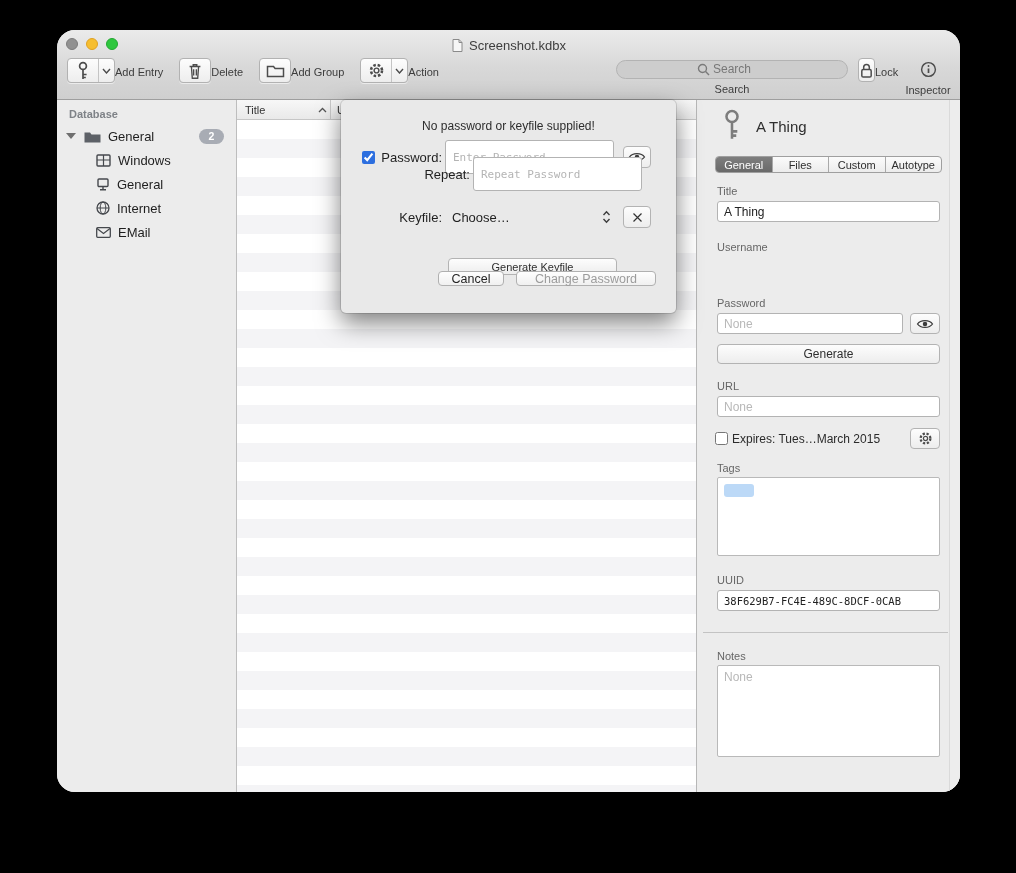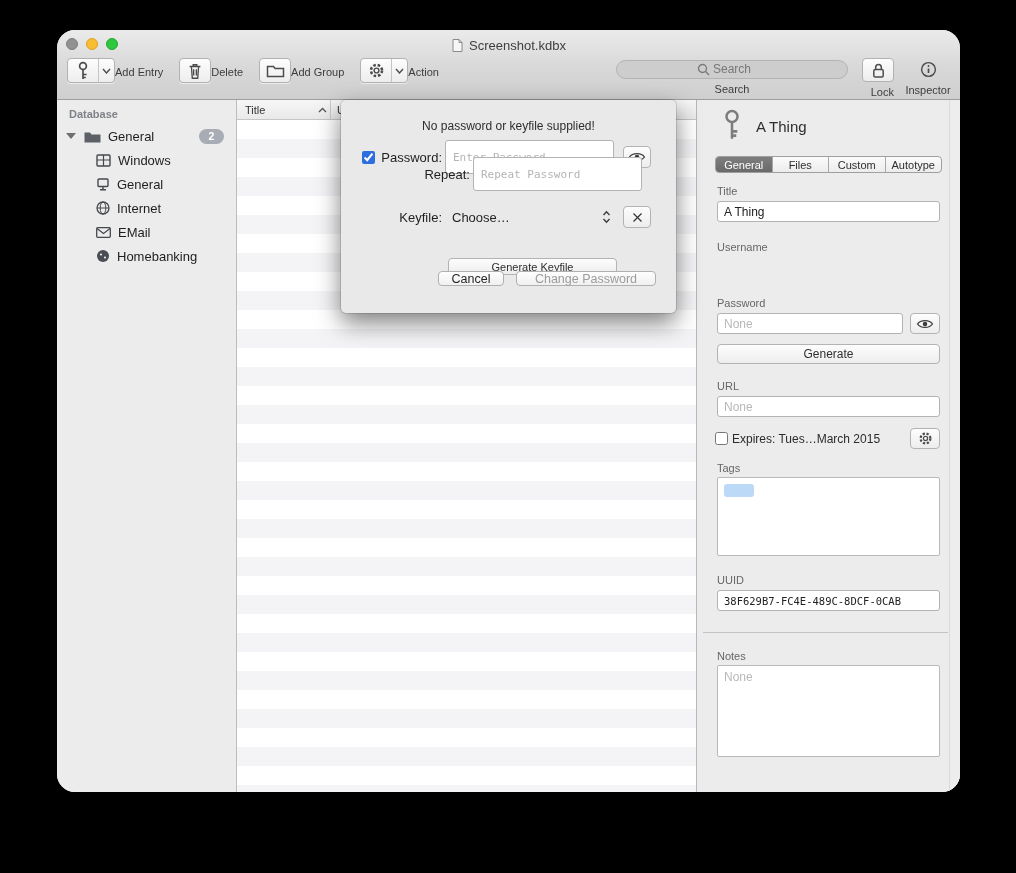--- a/index.html
+++ b/index.html
@@ -25,21 +25,21 @@
   .tbtn .main{width:30px;height:100%;display:flex;align-items:center;justify-content:center;}
   .tbtn .arrow{width:15px;height:100%;border-left:1px solid #c4c4c4;display:flex;align-items:center;justify-content:center;}
   .tbtn.single{width:30px;}
   .tlabel{margin-top:3px;font-size:11px;color:#3c3c3c;}
   .search-wrap{position:absolute;left:559px;top:29px;width:232px;}
   .search-field{width:100%;height:19px;border-radius:10px;border:1px solid #b3b3b3;background:#cdcdcd;
         box-sizing:border-box;text-align:center;font-size:12px;color:#444;outline:none;font-family:inherit;}
   .search-field::placeholder{color:#777;}
   .search-mag{position:absolute;left:calc(50% - 35px);top:3px;pointer-events:none;}
   .under-label{margin-top:4px;text-align:center;font-size:11px;color:#3c3c3c;}
-  .lock-wrap{position:absolute;left:801px;top:28px;width:36px;display:flex;flex-direction:column;align-items:flex-end;}
+  .lock-wrap{position:absolute;left:801px;top:28px;width:36px;display:flex;align-items:center;}
   .lock-btn{width:30px;height:22px;border:1px solid #b2b2b2;border-radius:4px;
         background:linear-gradient(#fdfdfd,#ededed);display:flex;align-items:center;justify-content:center;}
   .insp-wrap{position:absolute;left:843px;top:28px;width:56px;display:flex;flex-direction:column;align-items:center;}
   .insp-btn{width:30px;height:22px;display:flex;align-items:center;justify-content:center;}
 
   
   .sidebar{position:absolute;left:0;top:70px;width:180px;bottom:0;background:#ececec;
            border-right:1px solid #bdbdbd;box-sizing:border-box;}
   .side-header{margin:8px 0 4px 12px;font-size:11px;font-weight:bold;color:#7e8287;}
   .side-row{position:relative;height:24px;display:flex;align-items:center;font-size:13px;color:#1e1e1e;}
@@ -280,30 +280,20 @@
       <div class="side-row sub">
         <span class="side-ico">
           <svg width="15" height="11" viewBox="0 0 15 11">
               <rect x="0.7" y="0.7" width="13.6" height="9.6" rx="1" fill="none" stroke="#45484d" stroke-width="1.3"></rect>
               <path d="M1 1.5 L7.5 6.5 L14 1.5" fill="none" stroke="#45484d" stroke-width="1.2"></path>
             </svg>
         </span>
         <span>EMail</span>
       </div>
 
-      <div class="side-row sub">
-        <span class="side-ico">
-          <svg width="14" height="14" viewBox="0 0 14 14">
-              <circle cx="7" cy="7" r="6" fill="#4a4e54"></circle>
-              <circle cx="5" cy="5.5" r="1" fill="#fff"></circle>
-              <circle cx="9" cy="8.5" r="1" fill="#fff"></circle>
-            </svg>
-        </span>
-        <span>Homebanking</span>
-      </div>
     </div>
 
     <div class="listpane">
       <div class="listheader">
         <div class="col-title">
           <span>Title</span>
           <span style="display:flex;margin-right:3px">
             <svg width="9" height="6" viewBox="0 0 9 6">
                 <path d="M1 5 L4.5 1.5 L8 5" fill="none" stroke="#555" stroke-width="1.3"></path>
               </svg>

